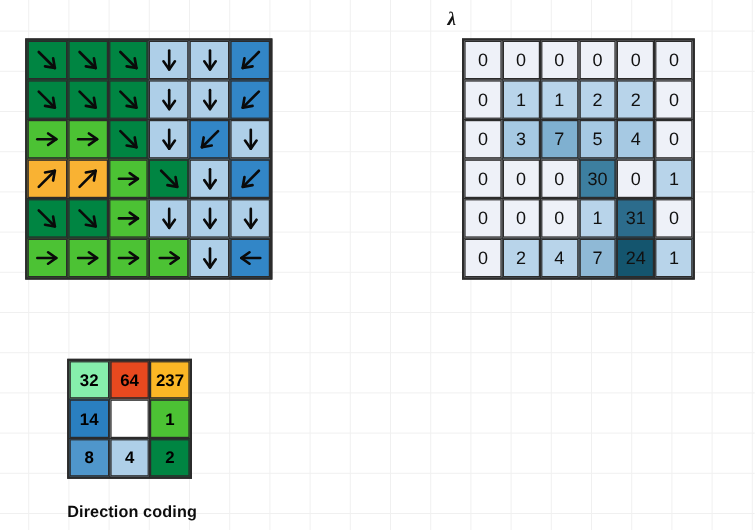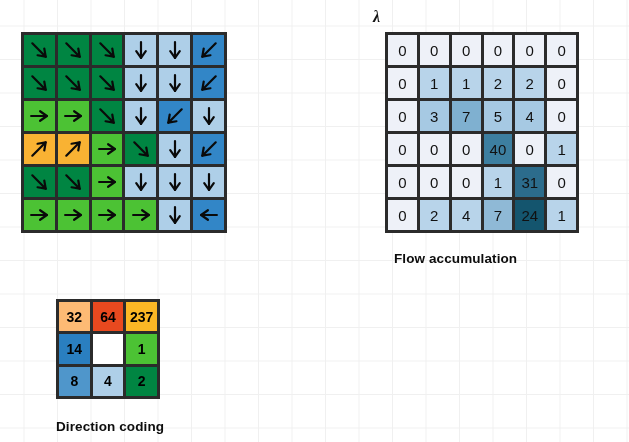--- a/index.html
+++ b/index.html
@@ -433,40 +433,39 @@
       <div class="cell" style="background: rgb(238, 241, 248); color: rgb(17, 17, 17);">0</div>
       <div class="cell" style="background: rgb(238, 241, 248); color: rgb(17, 17, 17);">0</div>
       <div class="cell" style="background: rgb(166, 201, 227); color: rgb(17, 17, 17);">3</div>
       <div class="cell" style="background: rgb(127, 176, 208); color: rgb(17, 17, 17);">7</div>
       <div class="cell" style="background: rgb(166, 201, 227); color: rgb(17, 17, 17);">5</div>
       <div class="cell" style="background: rgb(166, 201, 227); color: rgb(17, 17, 17);">4</div>
       <div class="cell" style="background: rgb(238, 241, 248); color: rgb(17, 17, 17);">0</div>
       <div class="cell" style="background: rgb(238, 241, 248); color: rgb(17, 17, 17);">0</div>
       <div class="cell" style="background: rgb(238, 241, 248); color: rgb(17, 17, 17);">0</div>
       <div class="cell" style="background: rgb(238, 241, 248); color: rgb(17, 17, 17);">0</div>
-      <div class="cell" style="background: rgb(61, 127, 160); color: rgb(17, 17, 17);">40</div>
+      <div class="cell" style="background: rgb(61, 127, 160); color: rgb(17, 17, 17);">30</div>
       <div class="cell" style="background: rgb(238, 241, 248); color: rgb(17, 17, 17);">0</div>
       <div class="cell" style="background: rgb(184, 212, 234); color: rgb(17, 17, 17);">1</div>
       <div class="cell" style="background: rgb(238, 241, 248); color: rgb(17, 17, 17);">0</div>
       <div class="cell" style="background: rgb(238, 241, 248); color: rgb(17, 17, 17);">0</div>
       <div class="cell" style="background: rgb(238, 241, 248); color: rgb(17, 17, 17);">0</div>
       <div class="cell" style="background: rgb(184, 212, 234); color: rgb(17, 17, 17);">1</div>
       <div class="cell" style="background: rgb(44, 108, 140); color: rgb(17, 17, 17);">31</div>
       <div class="cell" style="background: rgb(238, 241, 248); color: rgb(17, 17, 17);">0</div>
       <div class="cell" style="background: rgb(238, 241, 248); color: rgb(17, 17, 17);">0</div>
       <div class="cell" style="background: rgb(184, 212, 234); color: rgb(17, 17, 17);">2</div>
       <div class="cell" style="background: rgb(184, 212, 234); color: rgb(17, 17, 17);">4</div>
       <div class="cell" style="background: rgb(143, 185, 214); color: rgb(17, 17, 17);">7</div>
       <div class="cell" style="background: rgb(20, 85, 110); color: rgb(17, 17, 17);">24</div>
       <div class="cell" style="background: rgb(184, 212, 234); color: rgb(17, 17, 17);">1</div>
     </div>
-  <div class="caption" id="caption-flow-accumulation">Flow accumulation</div>
 
   <div class="grid-block" id="direction-coding-grid">
-      <div class="cell" style="background: #fdba74;">32</div>
+      <div class="cell" style="background: #86efac;">32</div>
       <div class="cell" style="background: rgb(232, 73, 31);">64</div>
       <div class="cell" style="background: rgb(251, 183, 37);">237</div>
       <div class="cell" style="background: rgb(42, 127, 192);">14</div>
       <div class="cell" style="background: rgb(255, 255, 255);"></div>
       <div class="cell" style="background: rgb(76, 194, 52);">1</div>
       <div class="cell" style="background: rgb(79, 150, 203);">8</div>
       <div class="cell" style="background: rgb(174, 207, 232);">4</div>
       <div class="cell" style="background: rgb(0, 133, 66);">2</div>
     </div>
   <div class="caption" id="caption-direction-coding">Direction coding</div>

